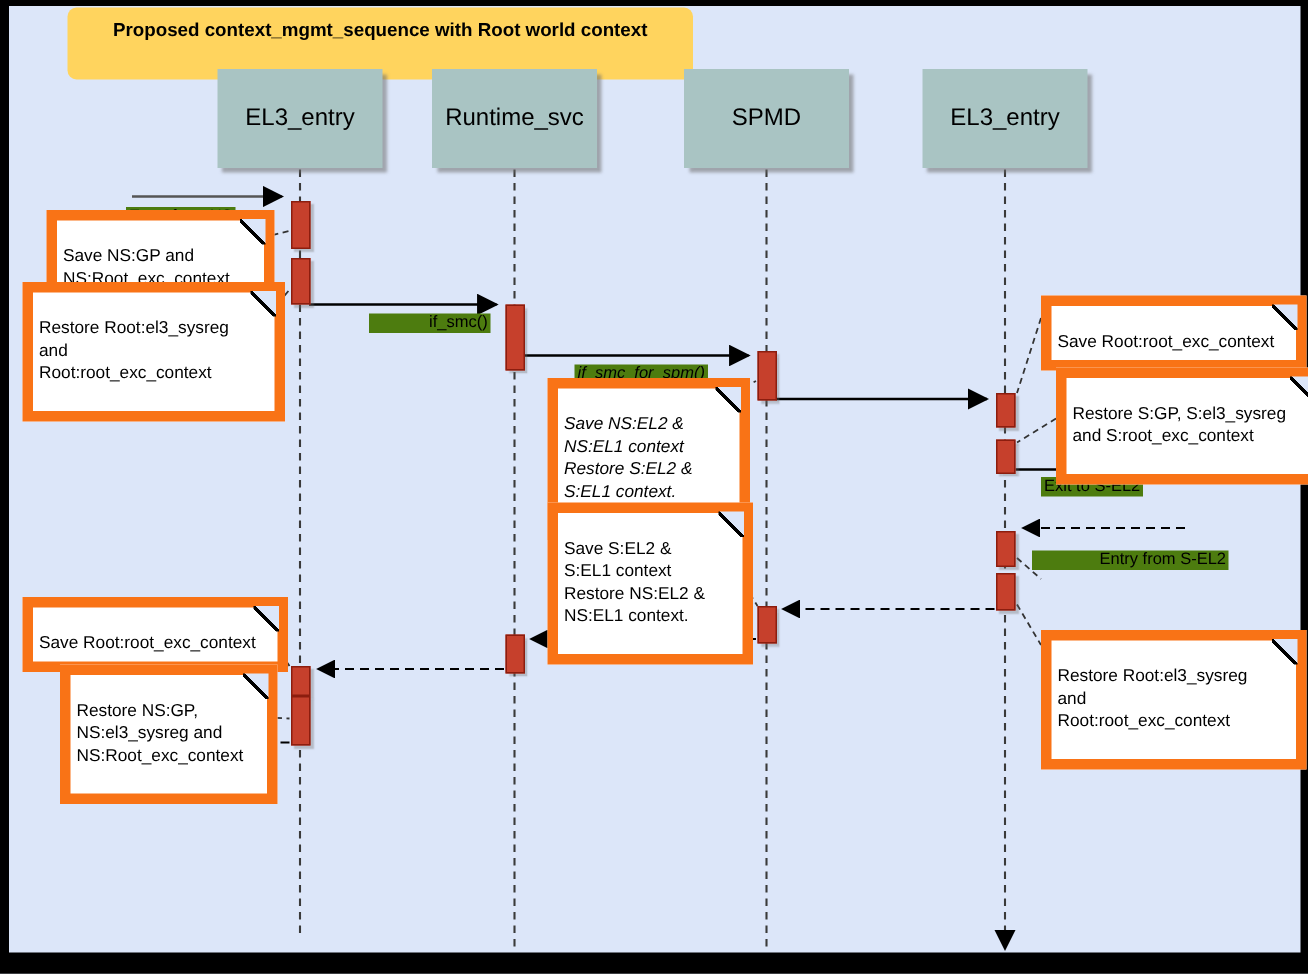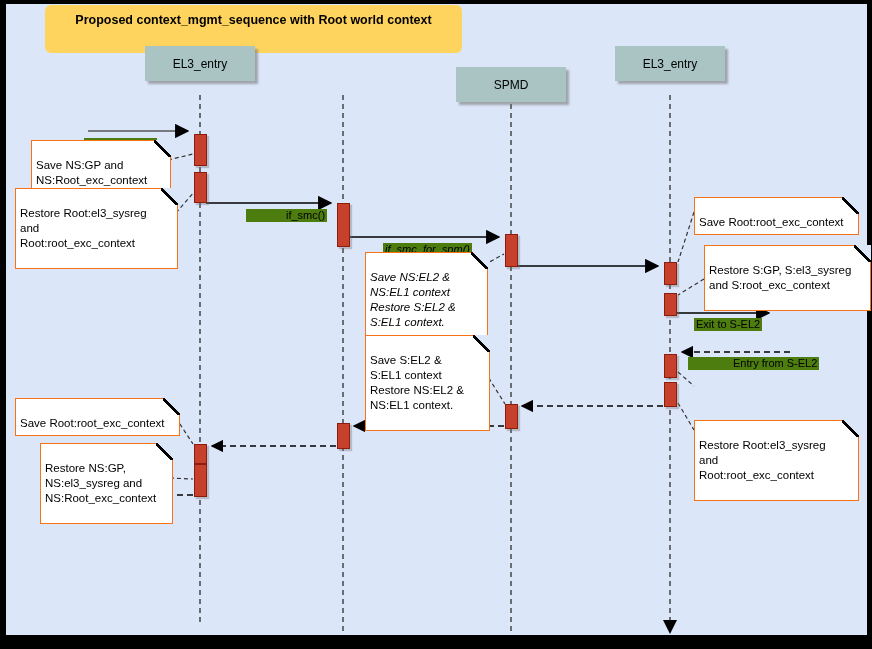--- a/index.html
+++ b/index.html
@@ -9,35 +9,35 @@
   }
   .paper { position:absolute; left:6px; top:4px; width:861px; height:631px; background:#dce6f9; }
   .layer { position:absolute; left:0; top:0; width:872px; height:649px; }
 
   .title-banner {
     position:absolute; left:45px; top:5px; width:417px; height:48px;
     background:#ffd45e; border-radius:6px; color:#000;
     font-size:12.5px; font-weight:bold; text-align:center; line-height:30px;
   }
   .actor {
-    position:absolute; top:46px; width:110px; height:35px; background:#a9c4c3;
+    position:absolute; top:46px; width:110px; height:66px; background:#a9c4c3;
     box-shadow:3px 3px 2px rgba(110,110,110,0.55);
     display:flex; align-items:center; justify-content:center;
-    font-size:12px; color:#000;
+    font-size:16px; color:#000;
   }
   .actor.a1 { left:145px; } .actor.a2 { left:288px; }
-  .actor.a3 { left:456px;margin-top:21px; } .actor.a4 { left:615px; }
+  .actor.a3 { left:456px; } .actor.a4 { left:615px; }
 
   .bar {
     position:absolute; width:11px; background:#c6402c; border:1px solid #8c1d0e;
     box-shadow:2px 2px 1px rgba(110,110,110,0.35);
   }
 
   .note {
-    position:absolute; background:#fff; border:1px solid #f97316;
+    position:absolute; background:#fff; border:7px solid #f97316;
     font-size:11.5px; line-height:15px; color:#000; padding:2px 4px;
     white-space:pre-line;
   }
   .note .fold {
     position:absolute; top:-1px; right:-1px; width:17px; height:17px;
     background:linear-gradient(to bottom left,
       #dce6f9 0%, #dce6f9 47%, #000 47%, #000 56%, #fff 56%, #fff 100%);
   }
 
   .msg-label {
@@ -94,20 +94,23 @@
       <path d="M176 418 L193 444"></path>
       <path d="M170 478 L193 479"></path>
     </g>
   </svg>
 
   <div class="title-banner">Proposed context_mgmt_sequence with Root world context</div>
 
   <div class="actor a1">
     <span>EL3_entry</span>
   </div>
+  <div class="actor a2">
+    <span>Runtime_svc</span>
+  </div>
   <div class="actor a3">
     <span>SPMD</span>
   </div>
   <div class="actor a4">
     <span>EL3_entry</span>
   </div>
 
   <div class="bar" style="left:194px; top:134px; height:30px;"></div>
   <div class="bar" style="left:194px; top:172px; height:29px;"></div>
   <div class="bar" style="left:337px; top:203px; height:42px;"></div>
@@ -118,21 +121,21 @@
   <div class="bar" style="left:664px; top:382px; height:23px;"></div>
   <div class="bar" style="left:505px; top:404px; height:23px;"></div>
   <div class="bar" style="left:337px; top:423px; height:24px;"></div>
   <div class="bar" style="left:194px; top:444px; height:18px;"></div>
   <div class="bar" style="left:194px; top:464px; height:31px;"></div>
 
   <div class="msg-label" style="left:84px; top:118px;">Entry from NS</div>
   <div class="msg-label" style="left:246px; top:189px;padding-left:40px;">if_smc()</div>
   <div class="msg-label" style="left:383px; top:223px;font-style:italic;">if_smc_for_spm()</div>
   <div class="msg-label" style="left:694px; top:298px;">Exit to S-EL2</div>
-  <div class="msg-label" style="left:688px; top:337px;padding-left:45px;">Entry from S-EL2</div>
+  <div class="msg-label" style="left:688px; top:347px;padding-left:45px;">Entry from S-EL2</div>
 
   <div class="note" style="left:31px; top:140px; width:130px;">
     <span>Save NS:GP and
 NS:Root_exc_context</span>
     <i class="fold"></i>
   </div>
   <div class="note" style="left:15px; top:188px; width:153px;">
     <span>Restore Root:el3_sysreg
 and
 Root:root_exc_context</span>

